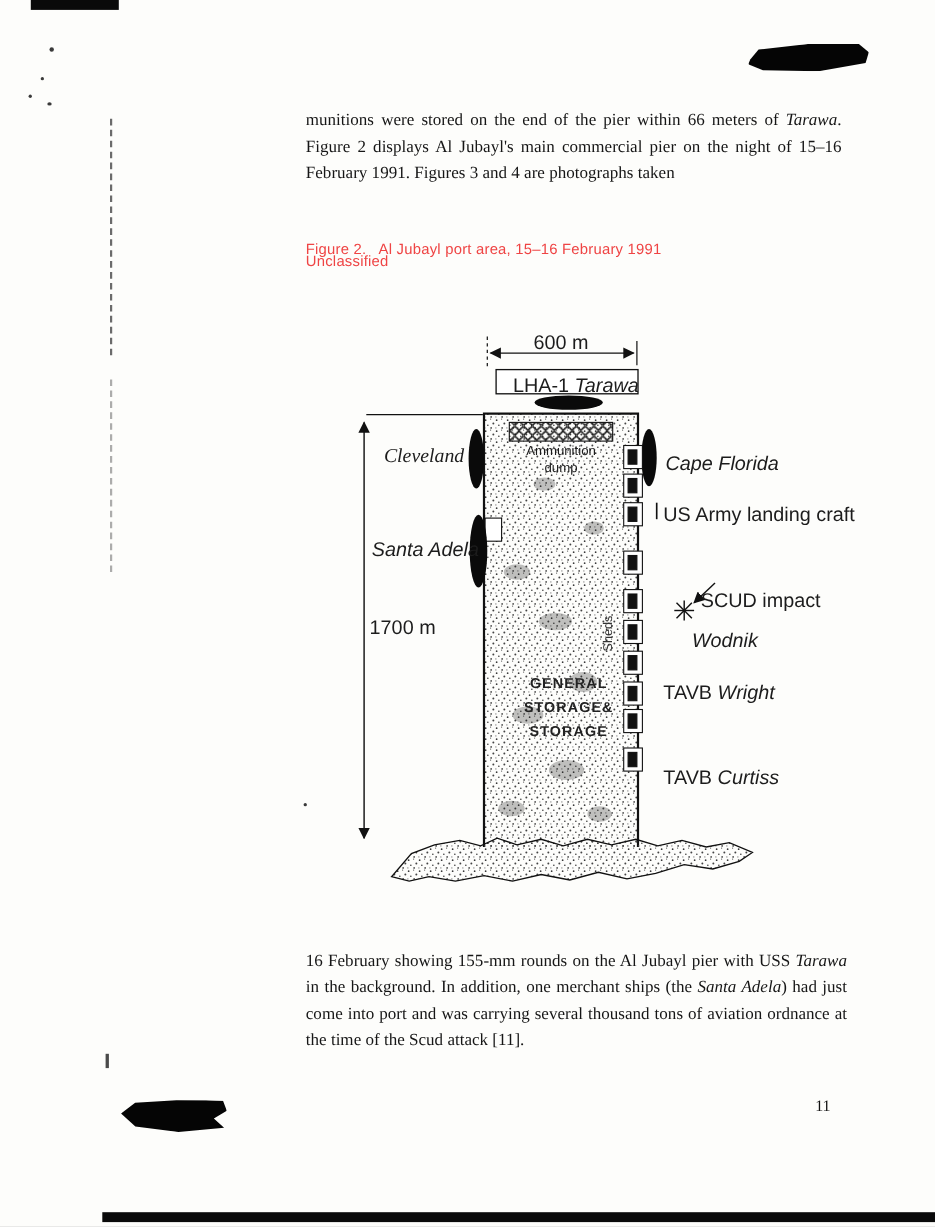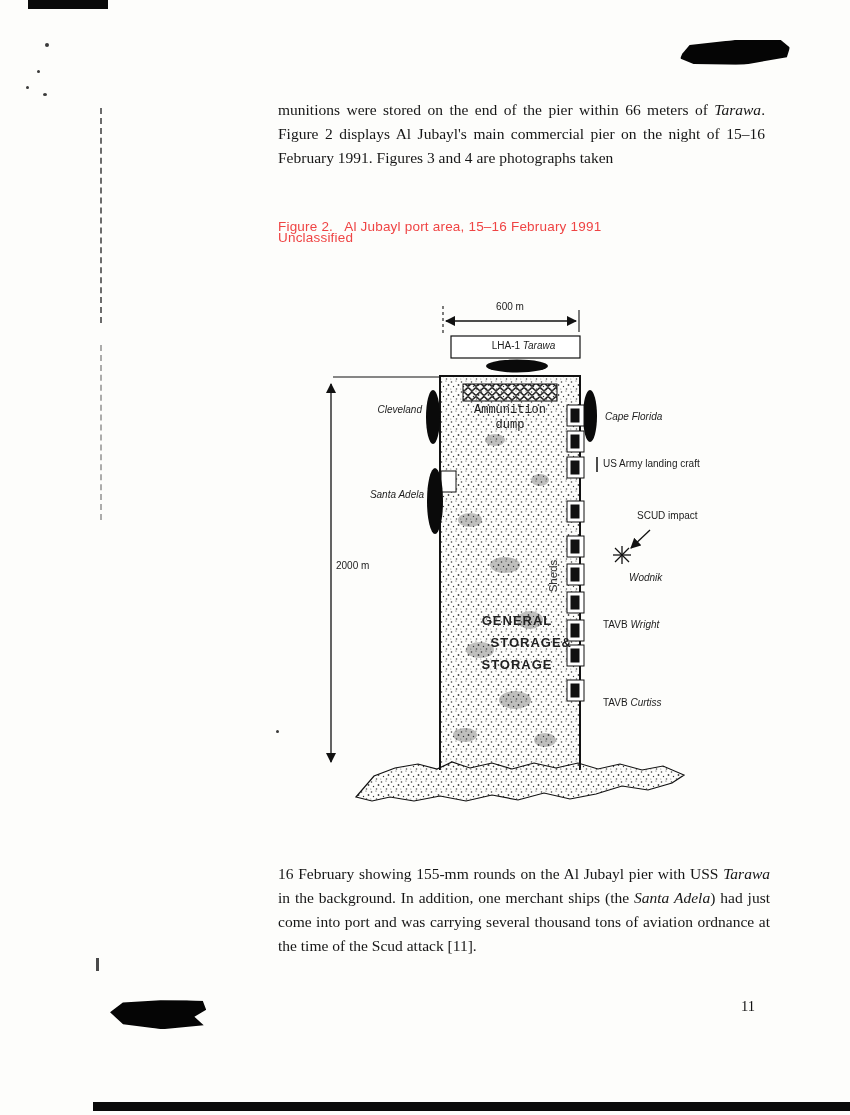--- a/index.html
+++ b/index.html
@@ -12,21 +12,21 @@
   .abs { position:absolute; }
   .body-text {
     font-size:15.5px; line-height:24px; text-align:justify; color:#161616;
   }
   .it { font-style:italic; }
   .caption {
     font-family:"Liberation Sans", sans-serif; font-size:13.5px; color:#ef4444;
     white-space:pre-wrap; letter-spacing:0.2px;
   }
   .dlabel {
-    font-family:"Liberation Sans", sans-serif; font-size:10px; color:#1c1c1c;
+    font-family:"Liberation Sans", sans-serif; font-size:18px; color:#1c1c1c;
     white-space:nowrap;
   }
   .dlabel.small { font-size:12px; }
   .storage {
     font-family:"Liberation Sans", sans-serif; font-size:13px; font-weight:700;
     letter-spacing:1px; color:#222; text-align:center; line-height:22px;
   }
   .rot {
     transform:rotate(-90deg); transform-origin:center center;
     font-size:11.5px; color:#333;
@@ -180,39 +180,39 @@
 
     <path d="M 356 797 L 374 776 L 395 768 L 418 764 L 437 769 L 452 762 L 470 768 L 492 763 L 512 769 L 534 763 L 556 768 L 578 763 L 598 769 L 620 764 L 642 770 L 663 766 L 684 775 L 672 783 L 648 790 L 622 786 L 596 794 L 570 799 L 544 793 L 518 800 L 492 795 L 466 801 L 440 796 L 414 801 L 390 797 L 372 801 Z" fill="url(#stipple)" stroke="#111" stroke-width="1.2"></path>
   </svg>
 
   <div class="abs dlabel" style="left:475px; top:301px; width:70px; text-align:center;">600 m</div>
 
   <div class="abs dlabel" style="left:451px; top:340px; width:145px; text-align:center;">
     <span>LHA-1 </span><span class="it">Tarawa</span>
   </div>
 
-  <div class="abs dlabel small" style="left:460px; top:403px; width:100px; text-align:center; line-height:15px;font-family:Liberation Mono, monospace;">
+  <div class="abs dlabel small" style="left:460px; top:403px; width:100px; text-align:center; line-height:15px;">
     <span style="display:block;">Ammunition</span>
     <span style="display:block;">dump</span>
   </div>
 
-  <div class="abs dlabel it" style="left:340px; top:404px; width:82px; text-align:right;">Cleveland</div>
+  <div class="abs dlabel it" style="left:340px; top:404px; width:82px; text-align:right;font-family:Liberation Serif, serif;">Cleveland</div>
   <div class="abs dlabel it" style="left:338px; top:489px; width:86px; text-align:right;">Santa Adela</div>
   <div class="abs dlabel it" style="left:605px; top:411px;">Cape Florida</div>
   <div class="abs dlabel" style="left:603px; top:458px;">US Army landing craft</div>
-  <div class="abs dlabel" style="left:637px; top:510px;">SCUD impact</div>
+  <div class="abs dlabel" style="left:637px; top:536px;">SCUD impact</div>
   <div class="abs dlabel it" style="left:605px; top:572px;margin-left:24px;">Wodnik</div>
 
   <div class="abs dlabel rot" style="left:530px; top:570px; width:46px; text-align:center;">Sheds</div>
 
-  <div class="abs dlabel" style="left:336px; top:560px;">2000 m</div>
+  <div class="abs dlabel" style="left:336px; top:560px;">1700 m</div>
 
   <div class="abs storage" style="left:462px; top:594px; width:110px;">
     <span style="display:block;margin-top:16px;">GENERAL</span>
-    <span style="display:block;text-align:right;">STORAGE&amp;</span>
+    <span style="display:block;">STORAGE&amp;</span>
     <span style="display:block;">STORAGE</span>
   </div>
 
   <div class="abs dlabel" style="left:603px; top:619px;">
     <span>TAVB </span><span class="it">Wright</span>
   </div>
   <div class="abs dlabel" style="left:603px; top:697px;">
     <span>TAVB </span><span class="it">Curtiss</span>
   </div>
 

